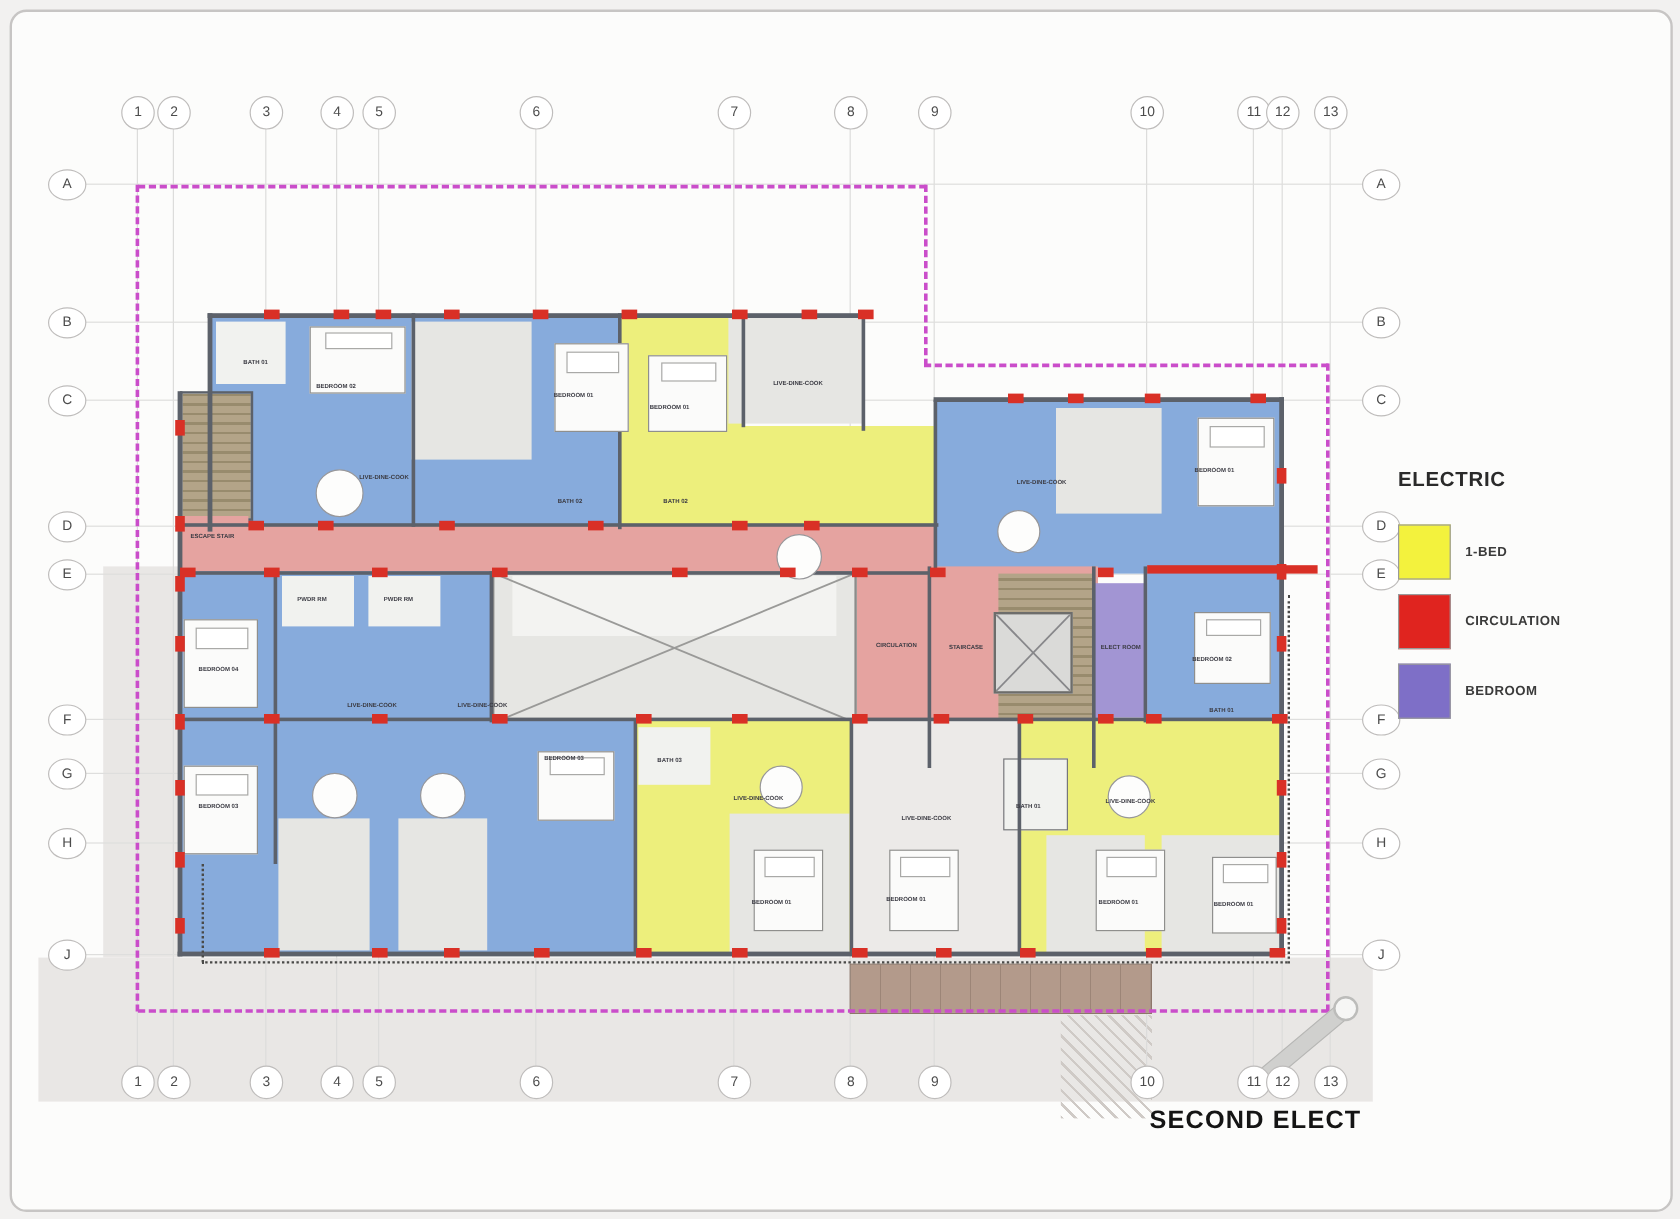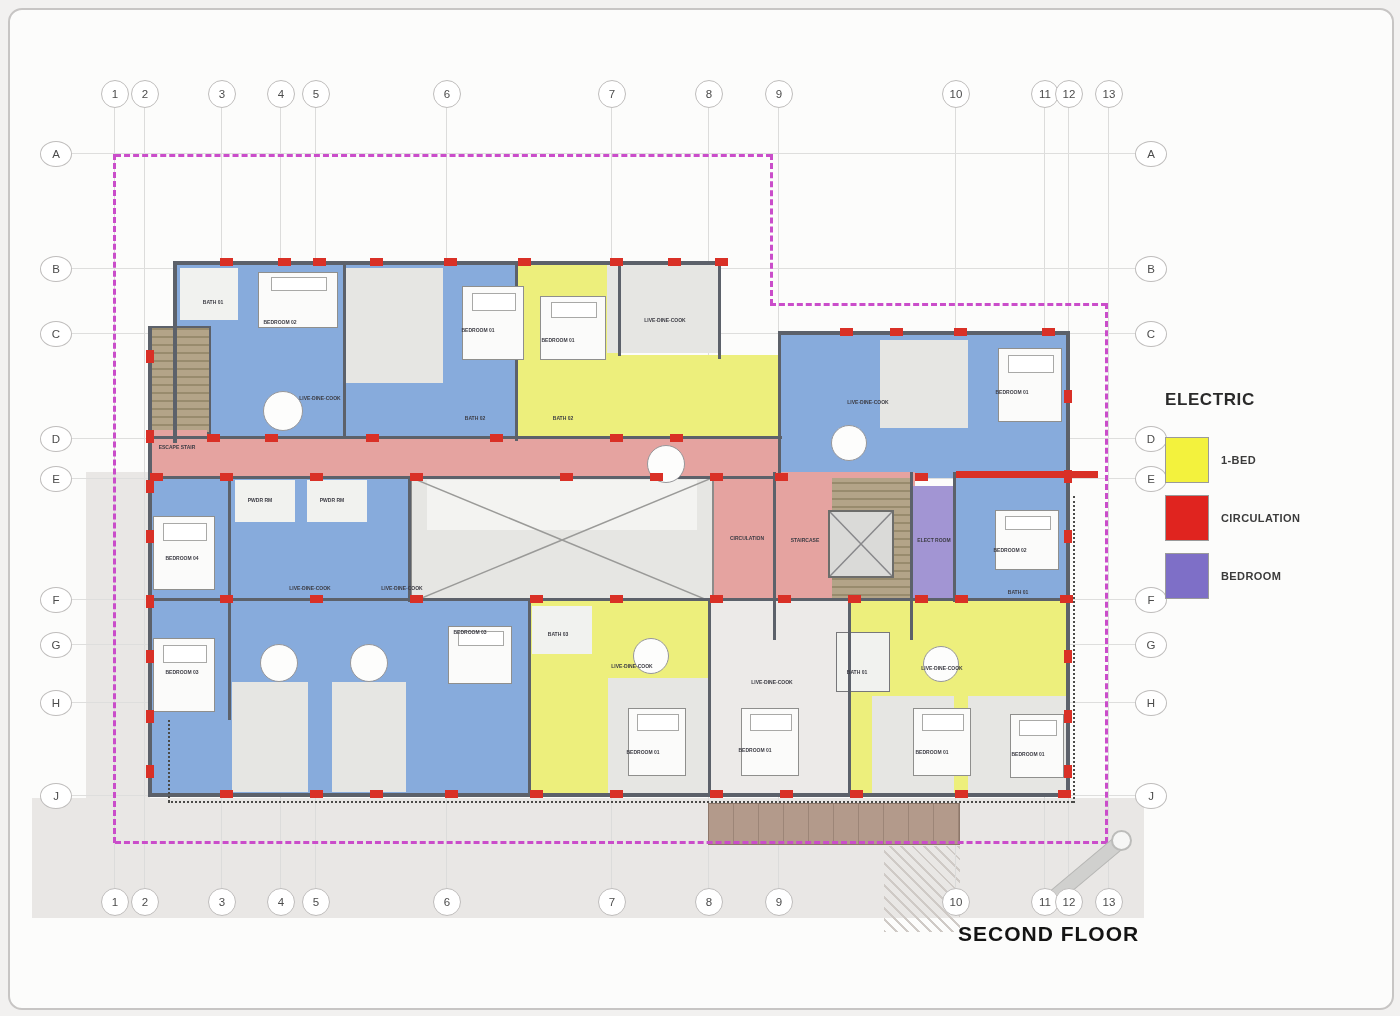--- a/index.html
+++ b/index.html
@@ -367,18 +367,18 @@
             <div class="legend-swatch" style="background: rgb(224, 36, 31);"></div>
             <div class="legend-label">CIRCULATION</div>
           </div>
           <div class="legend-row">
             <div class="legend-swatch" style="background: rgb(126, 111, 199);"></div>
             <div class="legend-label">BEDROOM</div>
           </div>
         </div>
   </div>
 
-  <div class="floor-title">SECOND FLOOR</div>
+  <div class="floor-title">SECOND ELECT</div>
   <div class="ramp"></div>
   <div class="rampknob"></div>
 
  </div>
 </div>
 
 </body></html>

